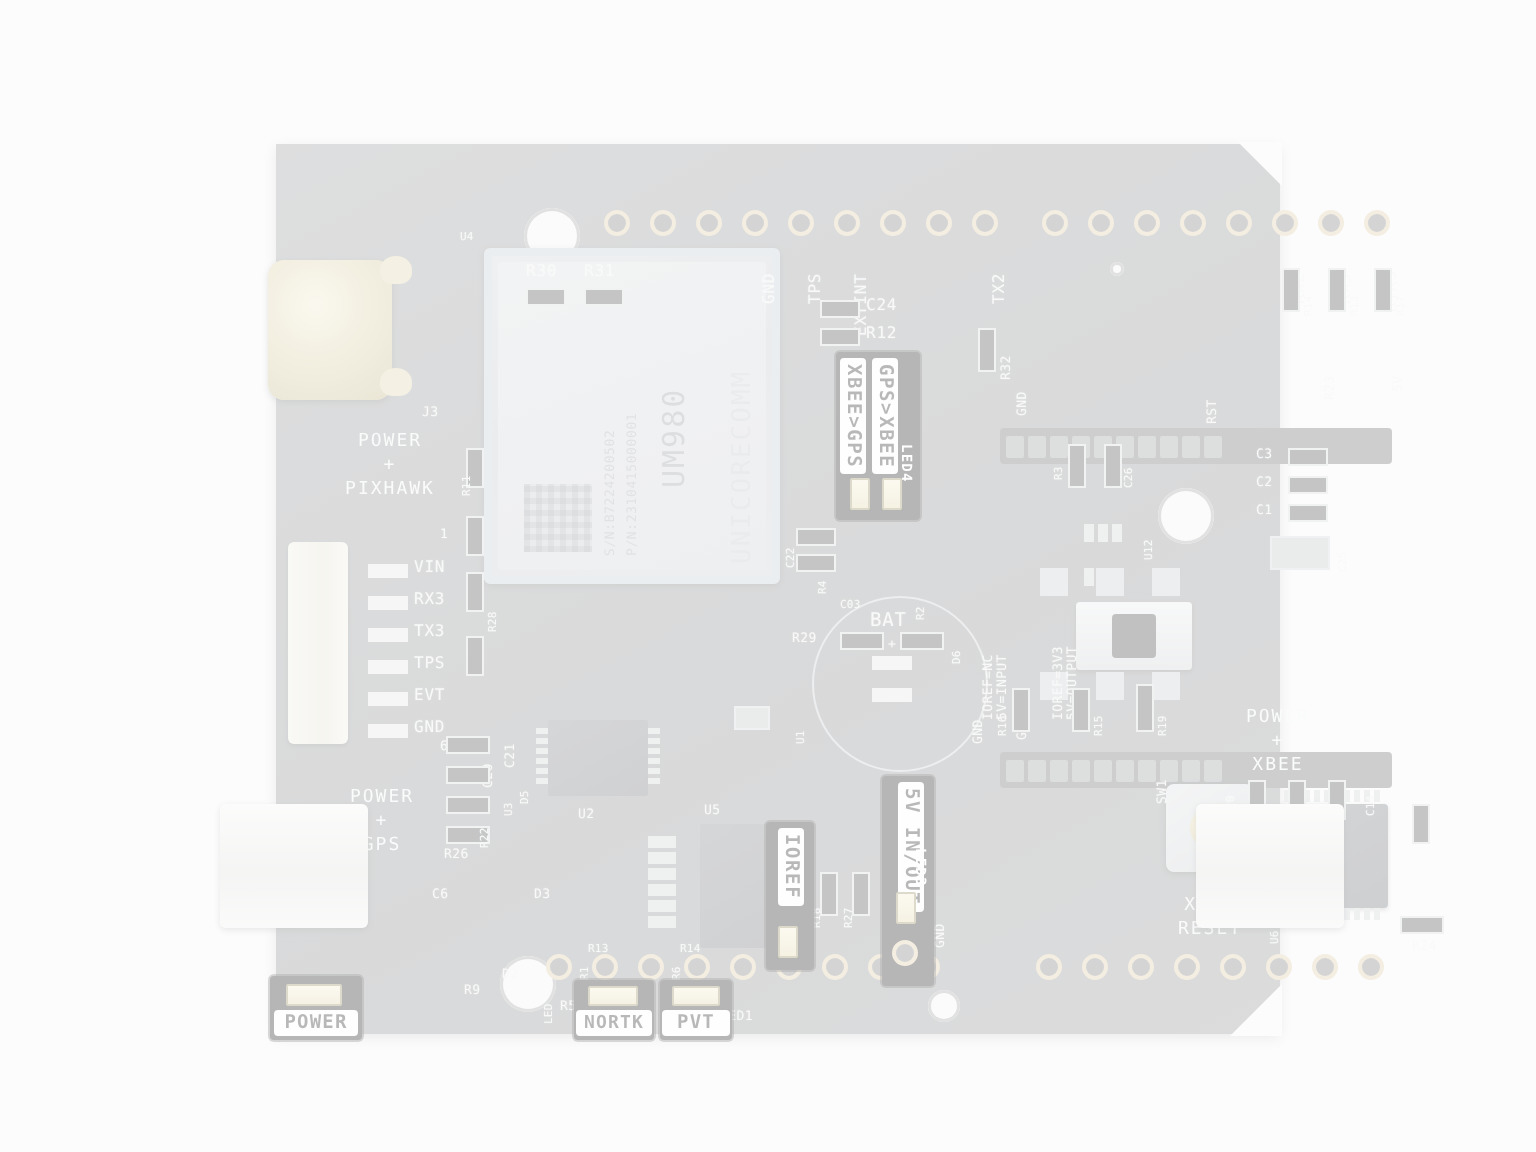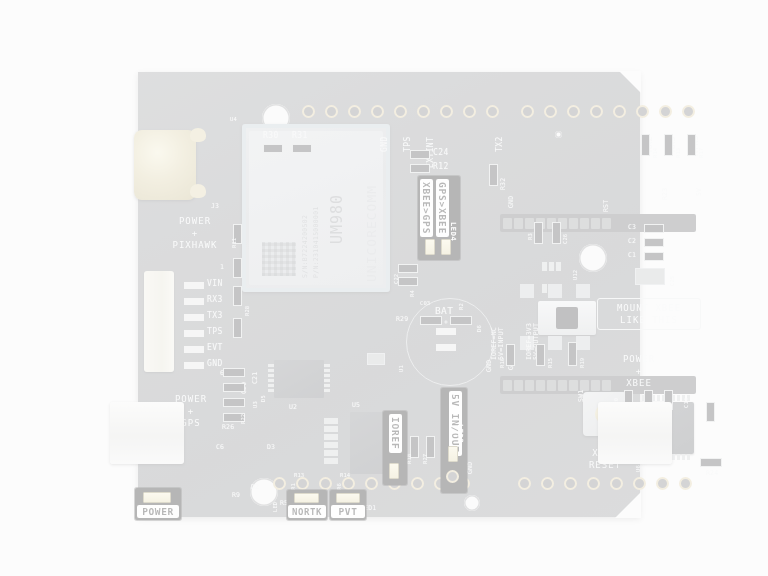--- a/index.html
+++ b/index.html
@@ -608,22 +608,20 @@
     <div class="slide-pad" style="left:438px;top:212px;"></div>
     <div class="slide-pad" style="left:382px;top:264px;"></div>
     <div class="slide-pad" style="left:410px;top:264px;"></div>
     <div class="slide-pad" style="left:438px;top:264px;"></div>
 
     <div class="silk rot90 sm" style="left:388px;top:288px;">IOREF=3V3
 5V=OUTPUT</div>
     <div class="silk rot90 sm" style="left:353px;top:288px;">IOREF=NC
 5V=INPUT</div>
 
-    <div class="silkbox" style="left:459px;top:226px;width:104px;">MOUNT XBEE
-LIKE THIS</div>
     <div class="silkbox plain" style="left:464px;top:278px;width:74px;">POWER
 +
 XBEE</div>
 
     <div class="silk rot90 sm" style="left:348px;top:300px;">GND</div>
     <div class="res" style="left:368px;top:272px;width:9px;height:22px;">
         <i></i>
       </div>
     <div class="res" style="left:398px;top:272px;width:9px;height:22px;">
         <i></i>

